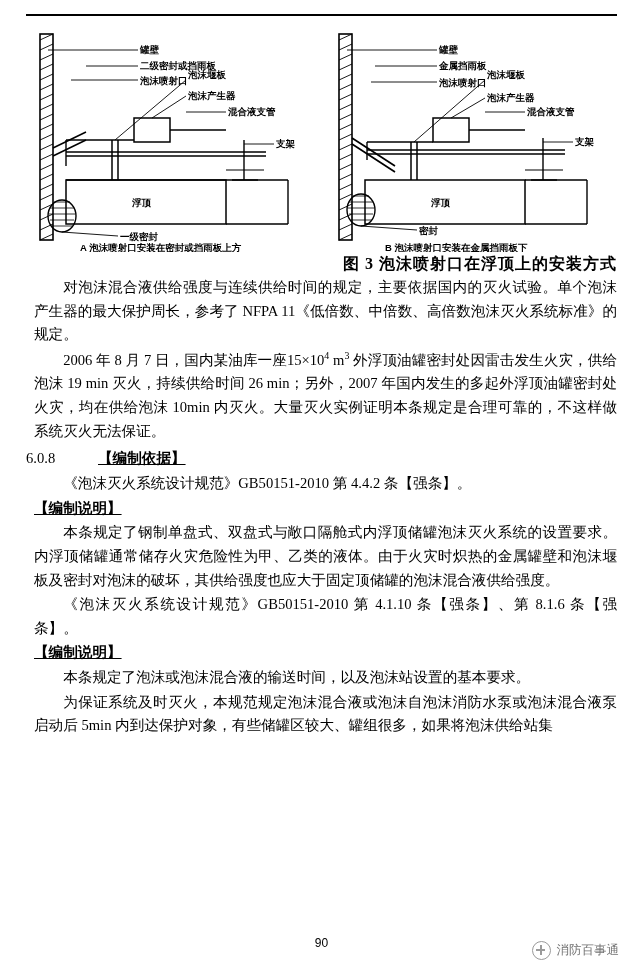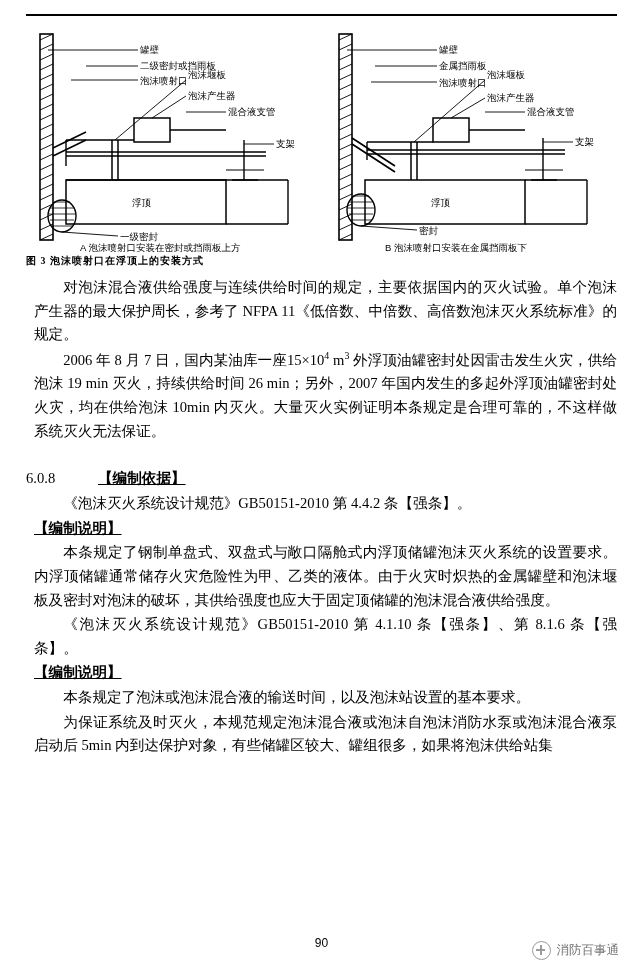--- a/index.html
+++ b/index.html
@@ -29,31 +29,32 @@
     width: 100%;
     height: 262px;
     border-top: 2px solid #000;
     box-sizing: border-box;
     padding-top: 4px;
   }
   .diagrams {
     display: flex;
     justify-content: space-between;
     width: 100%;
+    font-weight: bold;
   }
   .diagram {
     position: relative;
     width: 292px;
     height: 232px;
   }
   .dgm-svg { display: block; }
   .fig-caption {
-    text-align: left;
+    text-align: right;
     font-weight: bold;
-    font-size: 10px;
+    font-size: 16px;
     letter-spacing: 1px;
     margin-top: 2px;
   }
 
   
   .body-text {
     font-size: 14.6px;
     line-height: 1.62;
     text-align: justify;
     text-justify: inter-ideograph;
@@ -65,21 +66,20 @@
   p.para.noindent {
     text-indent: 0;
   }
   p.sect {
     margin: 4px 0 1px 0;
     text-indent: 0;
   }
   .sect-num {
     display: inline-block;
     width: 72px;
-    margin-top: 20px;
   }
   .bold { font-weight: bold; text-decoration: underline; }
   sup.sup { font-size: 0.68em; vertical-align: super; }
 
   
   .page-number {
     position: absolute;
     left: 0;
     right: 0;
     bottom: 22px;

